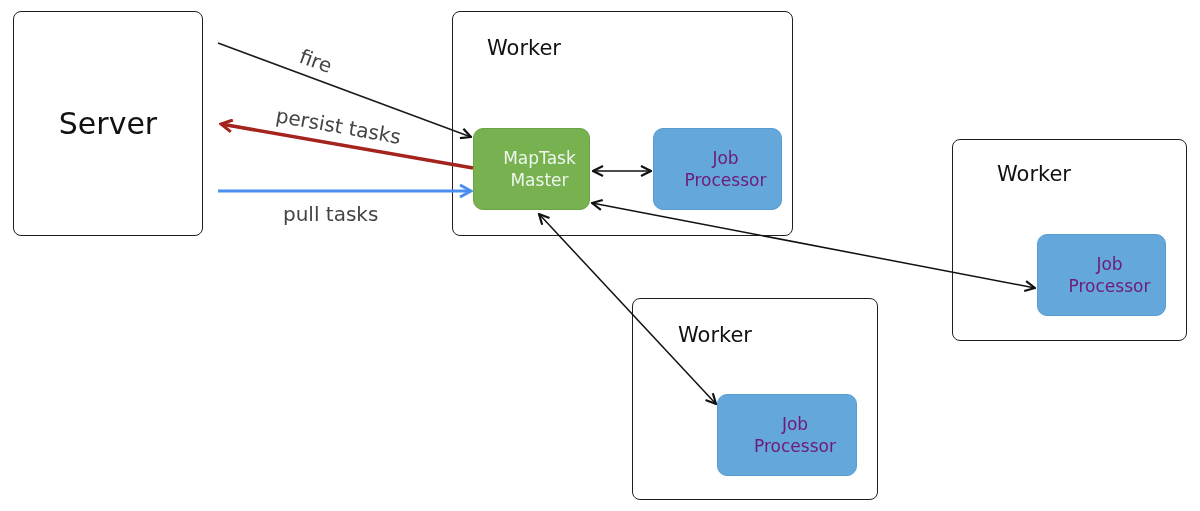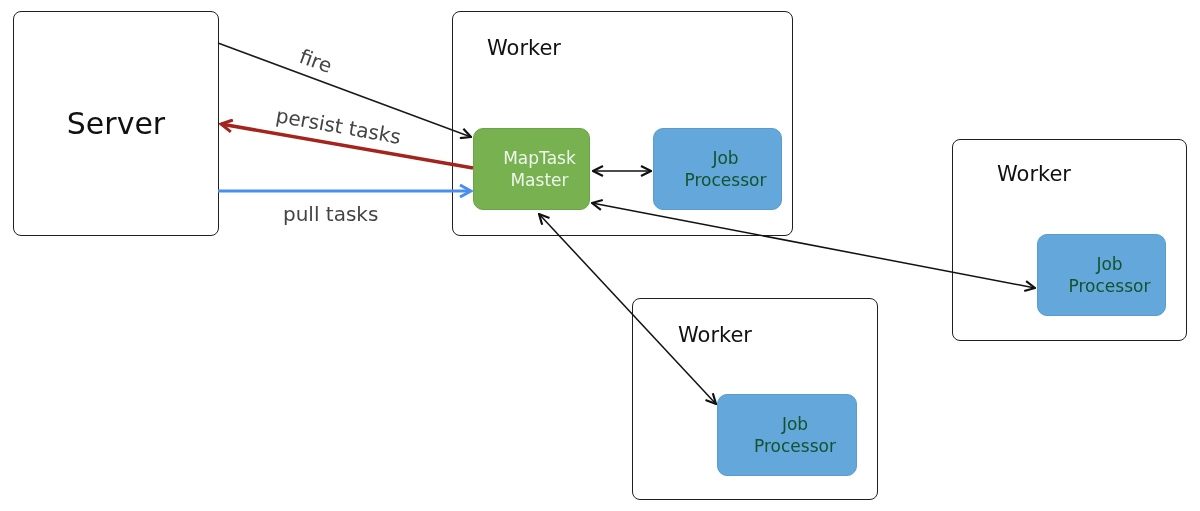--- a/index.html
+++ b/index.html
@@ -1,28 +1,28 @@
 <!DOCTYPE html>
 <html><head>
 <meta charset="utf-8">
 <style>
   html, body { margin: 0; padding: 0; background: #ffffff; }
   body { width: 1200px; height: 511px; position: relative; overflow: hidden; font-family: "DejaVu Sans", "Liberation Sans", sans-serif; }
   .box { position: absolute; box-sizing: border-box; border: 1.5px solid #1f1f1f; border-radius: 8px; background: #fff; }
   .label { position: absolute; color: #111; }
   .inner { position: absolute; box-sizing: border-box; border-radius: 10px; display: flex; align-items: center; justify-content: center; text-align: center; color: #eef6ee; font-size: 17px; line-height: 22px; white-space: pre-line; padding-left: 16px; }
   .green { background: #77b150; border: 1px solid #6aa446; }
-  .blue { background: #63a7db; border: 1px solid #5a9ccf; color: #14532d; }
+  .blue { background: #63a7db; border: 1px solid #5a9ccf; color: #701a75; }
   svg.overlay { position: absolute; left: 0; top: 0; }
   .edge-label { font-size: 20px; fill: #444; font-family: "DejaVu Sans", "Liberation Sans", sans-serif; }
 </style>
 </head>
 <body>
 
-<div class="box" style="left:13px;top:11px;width:206px;height:225px;">
+<div class="box" style="left:13px;top:11px;width:190px;height:225px;">
   <span class="label" style="left:0;width:100%;top:94px;text-align:center;font-size:30px;">Server</span>
 </div>
 
 <div class="box" style="left:452px;top:11px;width:341px;height:225px;">
   <span class="label" style="left:34px;top:24px;font-size:21px;">Worker</span>
 </div>
 <div class="inner green" style="left:473px;top:128px;width:117px;height:82px;">MapTask
 Master</div>
 <div class="inner blue" style="left:653px;top:128px;width:129px;height:82px;">Job
 Processor</div>

